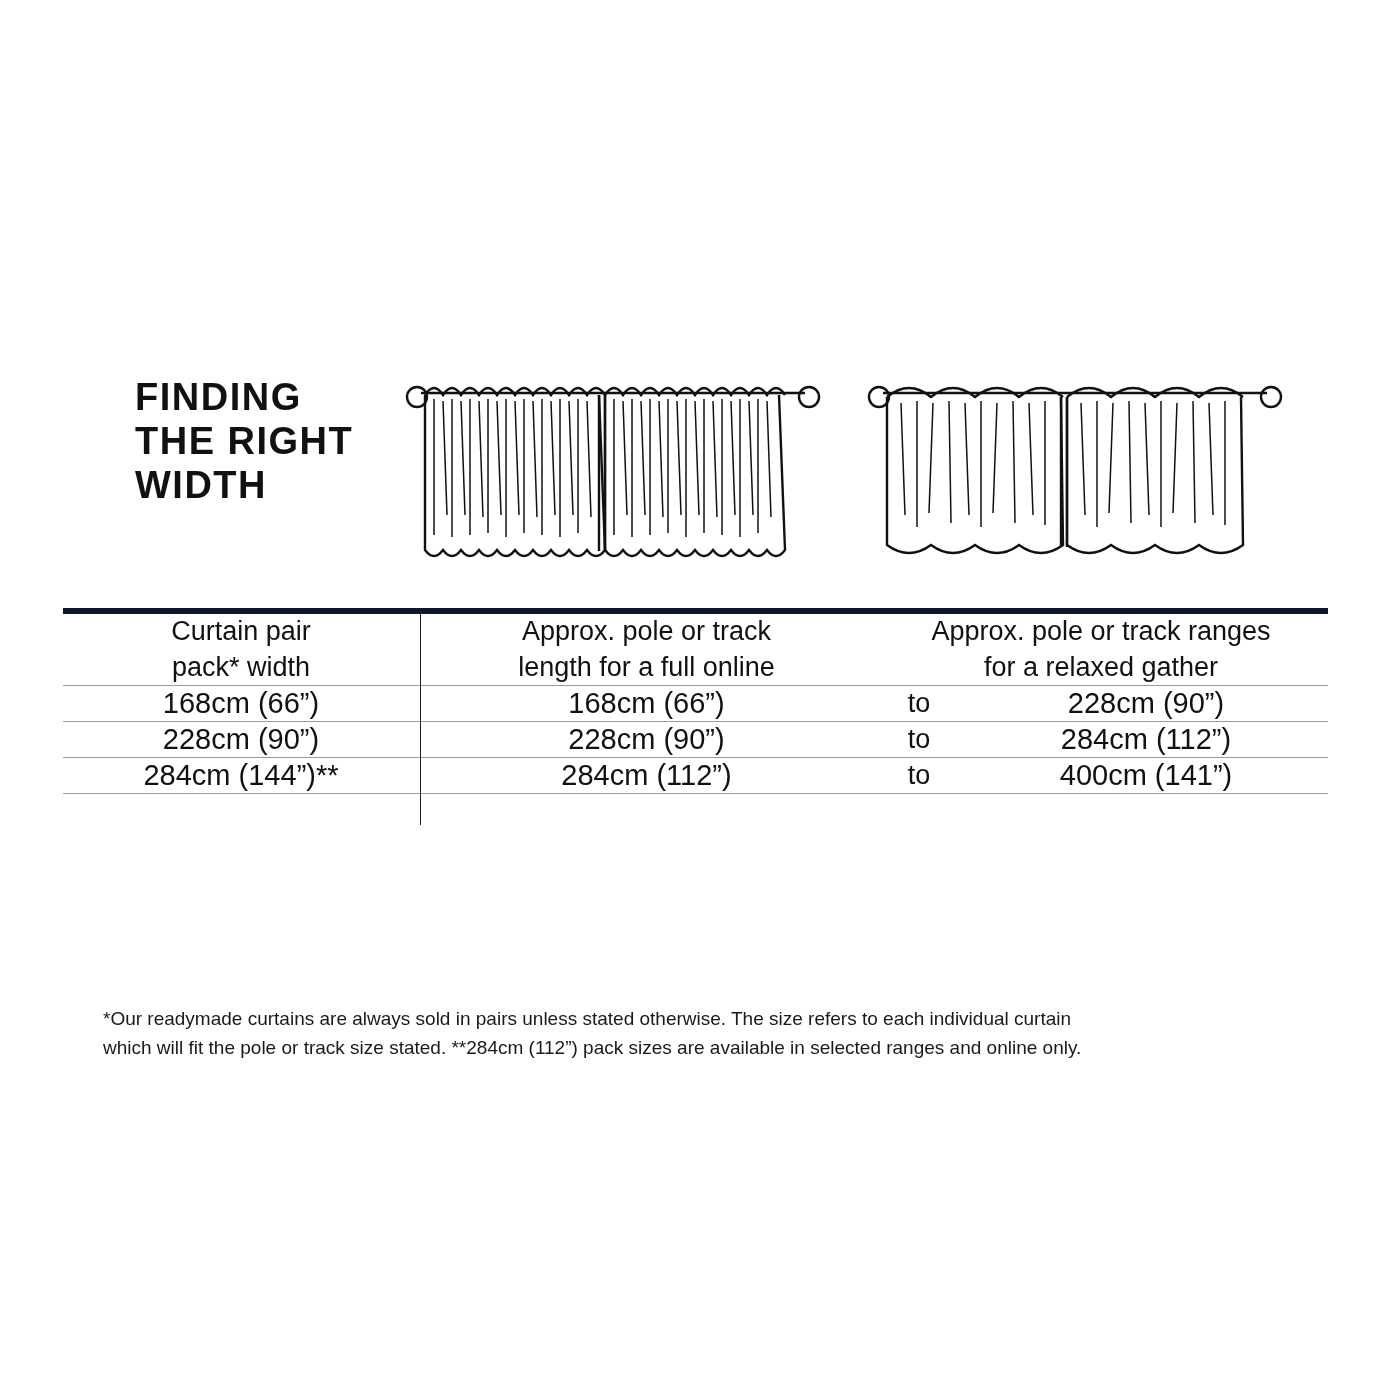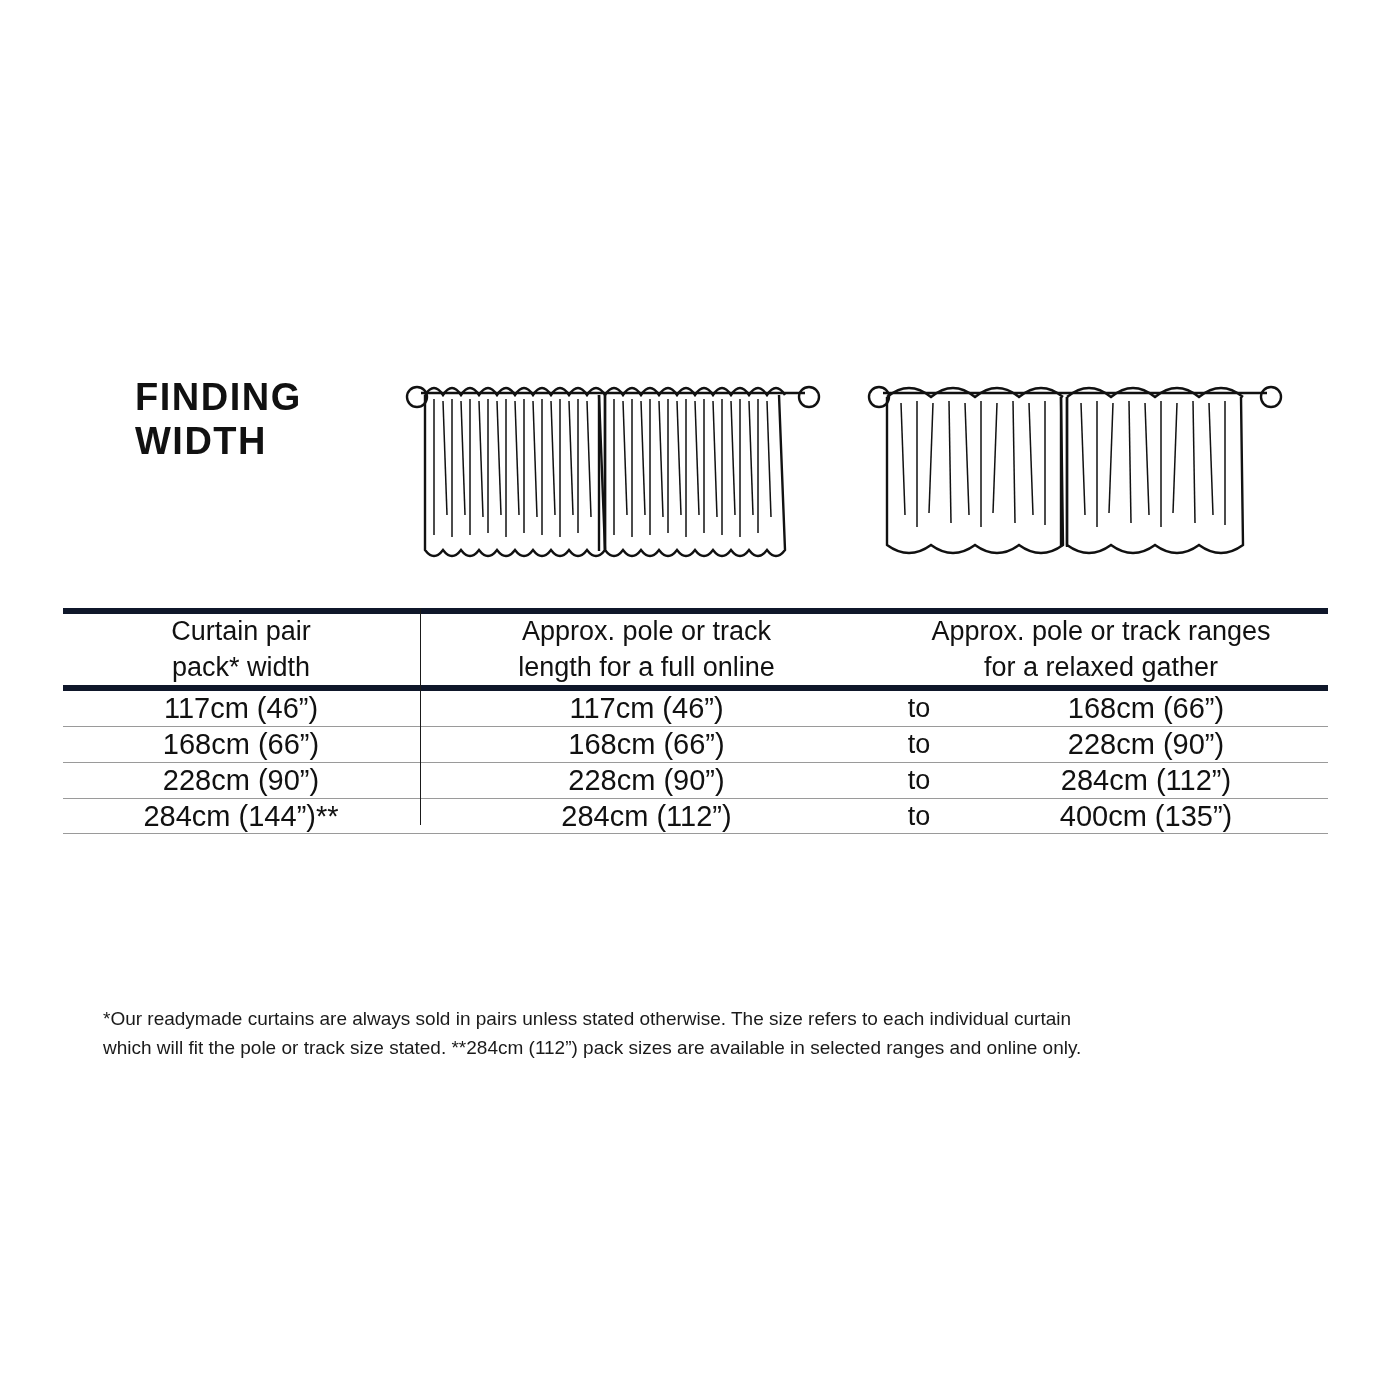--- a/index.html
+++ b/index.html
@@ -144,20 +144,21 @@
 </style>
 </head>
 <body>
 
 <div id="sheet">
 
   <div class="top-area">
 
     <div class="title-block">
       <div class="title-line">FINDING</div>
+      <div class="title-line">THE RIGHT</div>
       <div class="title-line">WIDTH</div>
     </div>
 
     <div class="illos">
 
       <div class="illo">
         <svg viewBox="0 0 420 215" xmlns="http://www.w3.org/2000/svg" fill="none" stroke="#111" stroke-width="2.4">
 
           <line x1="18" y1="28" x2="402" y2="28"></line>
           <circle cx="14" cy="32" r="10"></circle>
@@ -276,30 +277,20 @@
             <span class="hdr-2l">Approx. pole or track</span>
             <span class="hdr-2l">length for a full online</span>
           </th>
           <th class="col-c">
             <span class="hdr-2l">Approx. pole or track ranges</span>
             <span class="hdr-2l">for a relaxed gather</span>
           </th>
         </tr>
       </thead>
       <tbody>
-        <tr class="rule-top">
-          <td>117cm (46”)</td>
-          <td>117cm (46”)</td>
-          <td>
-            <div class="span-cell">
-              <span class="to">to</span>
-              <span class="v">168cm (66”)</span>
-            </div>
-          </td>
-        </tr>
         <tr class="rule-thin">
           <td>168cm (66”)</td>
           <td>168cm (66”)</td>
           <td>
             <div class="span-cell">
               <span class="to">to</span>
               <span class="v">228cm (90”)</span>
             </div>
           </td>
         </tr>
@@ -312,21 +303,21 @@
               <span class="v">284cm (112”)</span>
             </div>
           </td>
         </tr>
         <tr class="rule-thin">
           <td>284cm (144”)**</td>
           <td>284cm (112”)</td>
           <td>
             <div class="span-cell">
               <span class="to">to</span>
-              <span class="v">400cm (135”)</span>
+              <span class="v">400cm (141”)</span>
             </div>
           </td>
         </tr>
         <tr class="rule-thin">
           <td colspan="3" style="height:0;padding:0"></td>
         </tr>
       </tbody>
     </table>
   </div>
 

